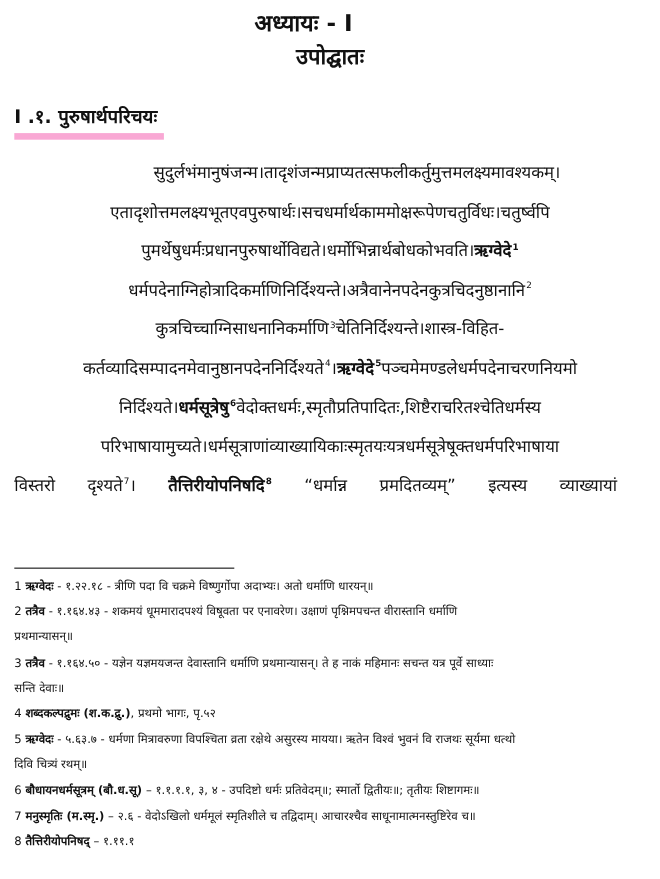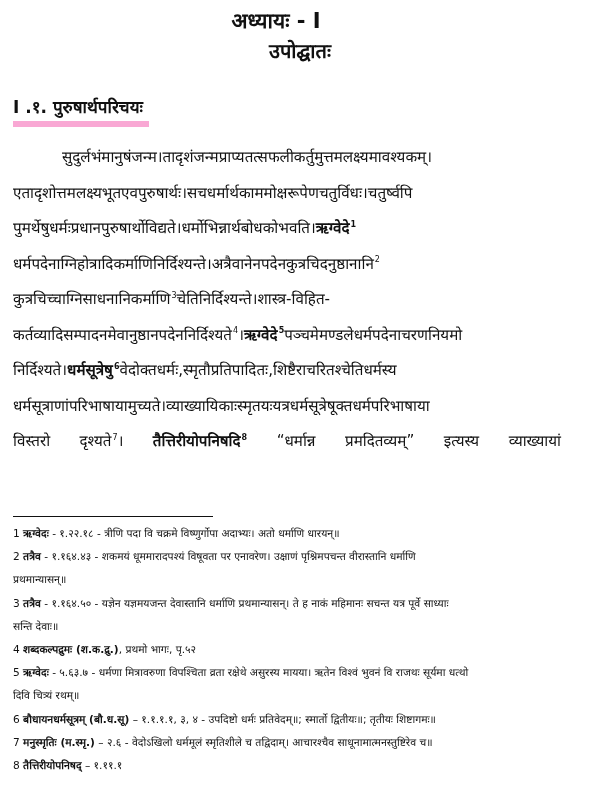--- a/index.html
+++ b/index.html
@@ -52,21 +52,21 @@
       left: 13px;
       top: 140px;
       width: 574px;
     }
     .body-line {
       height: 35.5px;
       line-height: 35.5px;
       font-size: 15.2px;
       white-space: nowrap;
       display: flex;
-      justify-content: flex-start;
+      justify-content: center;
       align-items: baseline;
     }
     .body-line.indent {
       padding-left: 49px;
     }
     .body-line.last {
       justify-content: space-between;
     }
     .body-line.last span.word {
       margin-right: 26px;
@@ -164,22 +164,22 @@
     <div class="body-line">
       <span class="word"><span>निर्दिश्यते।</span></span>
       <span class="word bold"><span>धर्मसूत्रेषु</span><sup class="fn">6</sup></span>
       <span class="word"><span>वेदोक्तधर्मः,</span></span>
       <span class="word"><span>स्मृतौ</span></span>
       <span class="word"><span>प्रतिपादितः,</span></span>
       <span class="word"><span>शिष्टैराचरितश्चेति</span></span>
       <span class="word"><span>धर्मस्य</span></span>
     </div>
     <div class="body-line">
+      <span class="word"><span>परिभाषायामुच्यते।</span></span>
       <span class="word"><span>धर्मसूत्राणां</span></span>
-      <span class="word"><span>परिभाषायामुच्यते।</span></span>
       <span class="word"><span>व्याख्यायिकाः</span></span>
       <span class="word"><span>स्मृतयः</span></span>
       <span class="word"><span>यत्र</span></span>
       <span class="word"><span>धर्मसूत्रेषूक्तधर्मपरिभाषाया</span></span>
     </div>
     <div class="body-line last">
       <span class="word"><span>विस्तरो</span></span>
       <span class="word"><span>दृश्यते</span><sup class="fn">7</sup><span style="font-weight: normal;">।</span></span>
       <span class="word bold"><span>तैत्तिरीयोपनिषदि</span><sup class="fn">8</sup></span>
       <span class="word"><span>“धर्मान्न</span></span>

